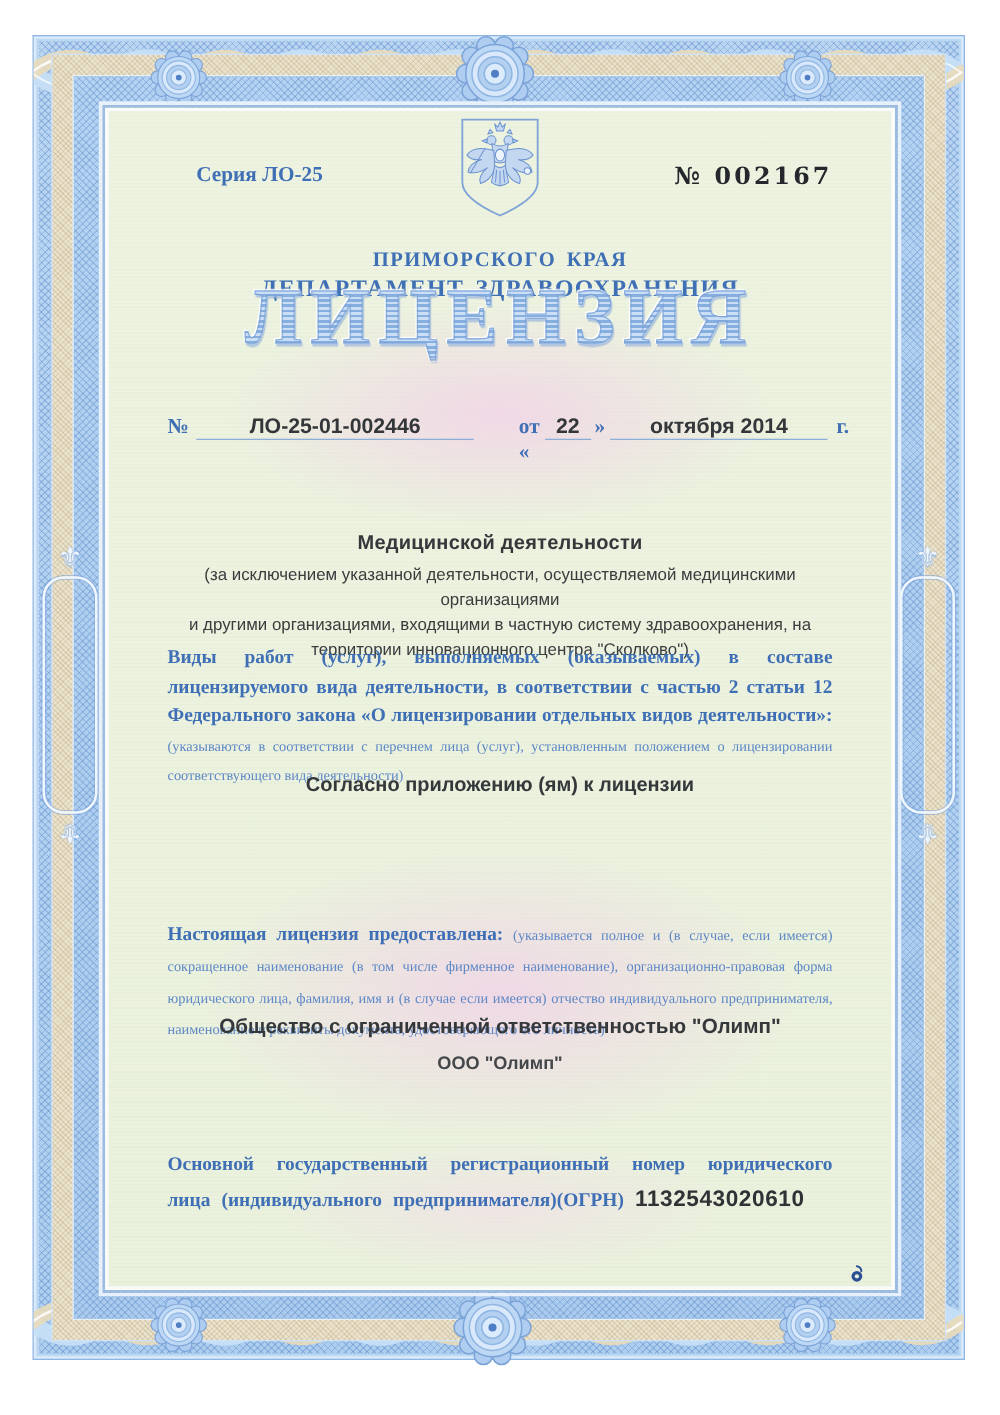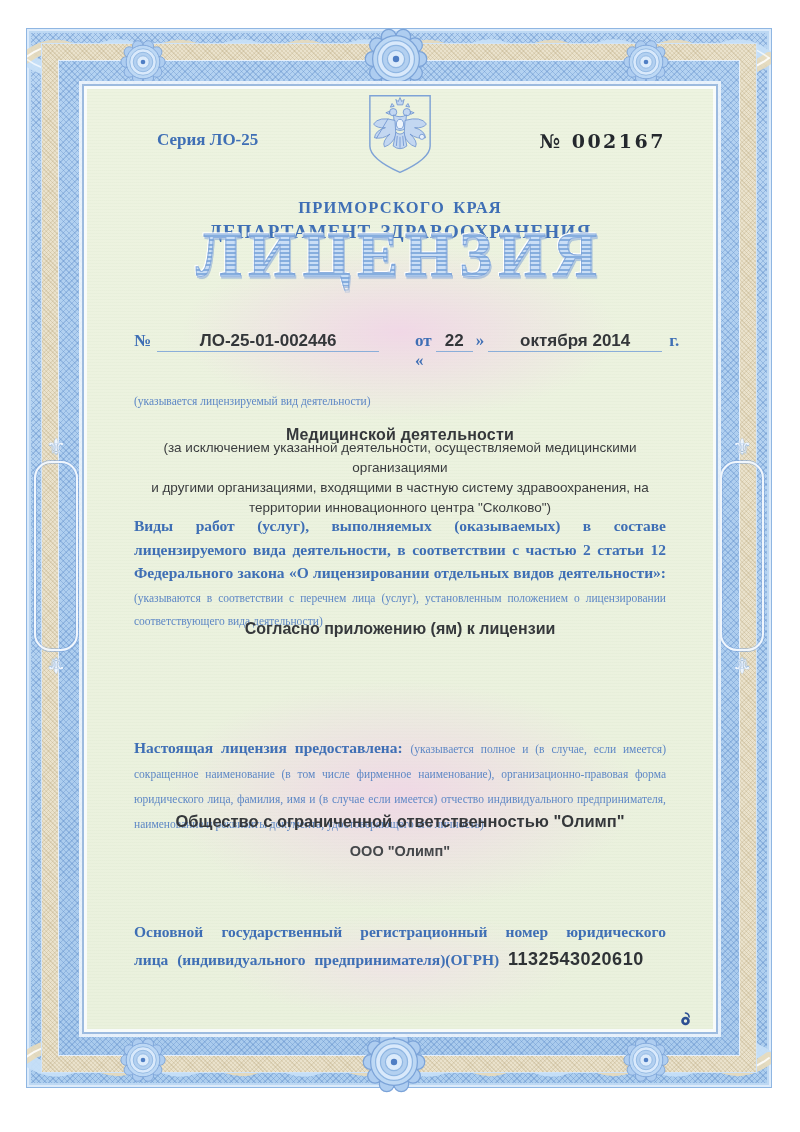--- a/index.html
+++ b/index.html
@@ -106,21 +106,21 @@
   .v-day{margin-left:4px;padding:0 9px;}
   .v-month{margin-left:4px;padding:0 22px;min-width:130px;}
   .sp1{margin-left:36px;}
   .sp2{margin-left:3px;}
   .sp3{margin-left:7px;}
 
   .na-osusch{top:286px;font-size:17px;}
   .na-note{top:309px;font-size:11.5px;}
 
   .med-activity{top:340px;font-size:16px;letter-spacing:.2px;}
-  .excl{top:352px;font-size:13.5px;line-height:20px;color:#3a3c3e;}
+  .excl{top:364px;font-size:13.5px;line-height:20px;color:#3a3c3e;}
 
   .vidy{top:428px;font-size:15.5px;line-height:1.52;}
   .vidy .note-inline{font-size:11.5px;color:#5d87c5;font-weight:normal;}
 
   .soglasno{top:534px;font-size:16px;}
 
   .grantee{top:650px;font-size:15.5px;line-height:1.5;}
   .grantee .note-inline{font-size:11.5px;color:#5d87c5;font-weight:normal;line-height:1.9;}
 
   .company-full{top:726px;font-size:16.5px;}
@@ -254,21 +254,20 @@
     <div class="abs num-row">
       <span class="lbl serif">№</span>
       <span class="fill v-num">ЛО-25-01-002446</span>
       <span class="lbl serif sp1">от «</span>
       <span class="fill v-day">22</span>
       <span class="lbl serif sp2">»</span>
       <span class="fill v-month">октября 2014</span>
       <span class="lbl serif sp3">г.</span>
     </div>
 
-    <div class="abs na-note small-note serif">(указывается лицензируемый вид деятельности)</div>
 
     <div class="abs med-activity sans center dark" style="font-weight:bold">Медицинской деятельности</div>
 
     <div class="abs excl sans center">
       <div>(за исключением указанной деятельности, осуществляемой медицинскими организациями</div>
       <div>и другими организациями, входящими в частную систему здравоохранения, на</div>
       <div>территории инновационного центра "Сколково")</div>
     </div>
 
     <div class="abs vidy just serif">

